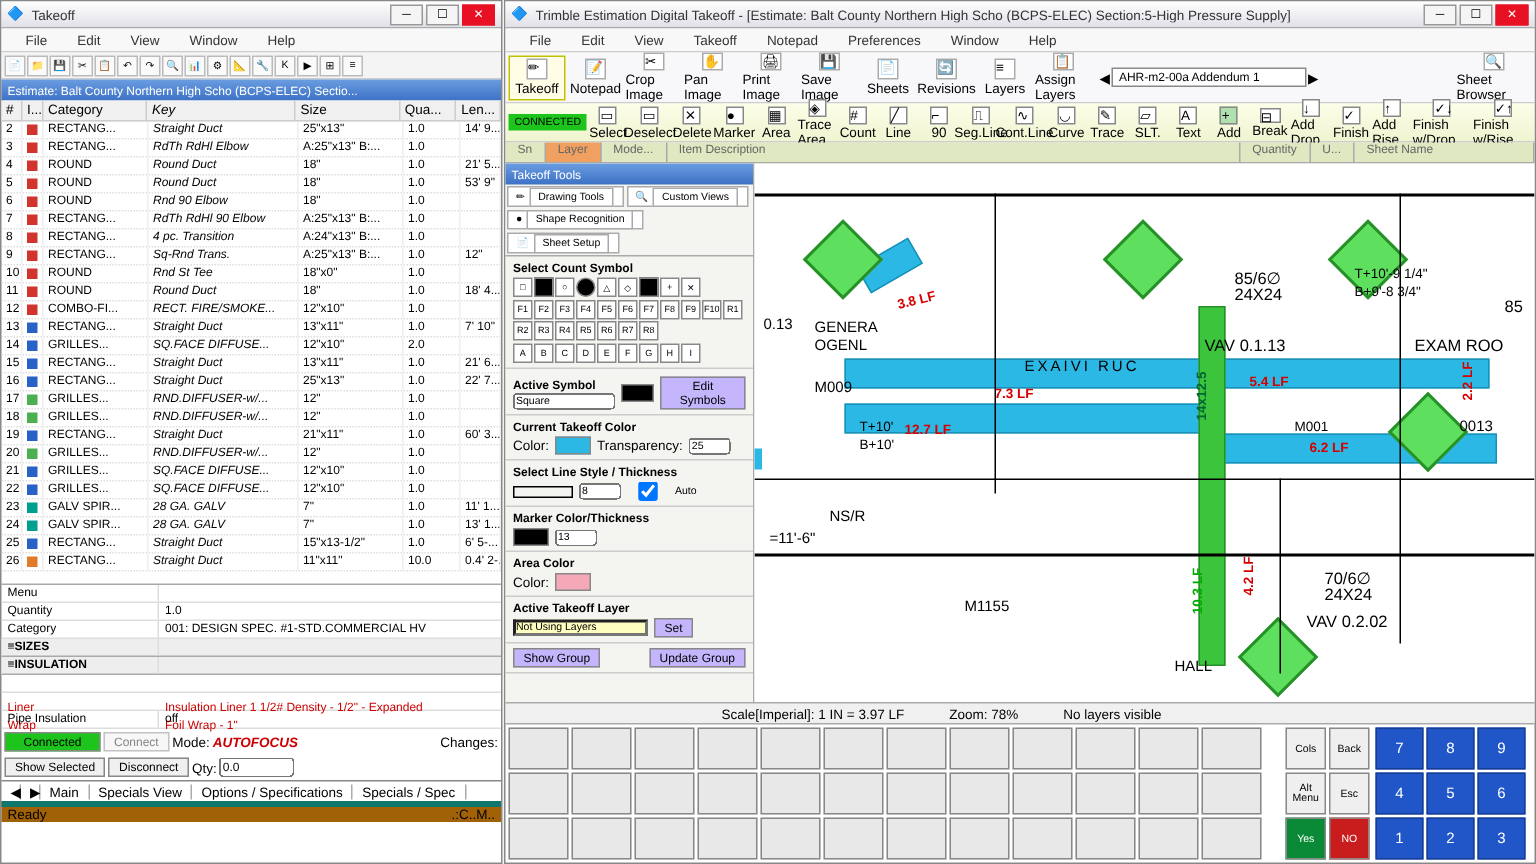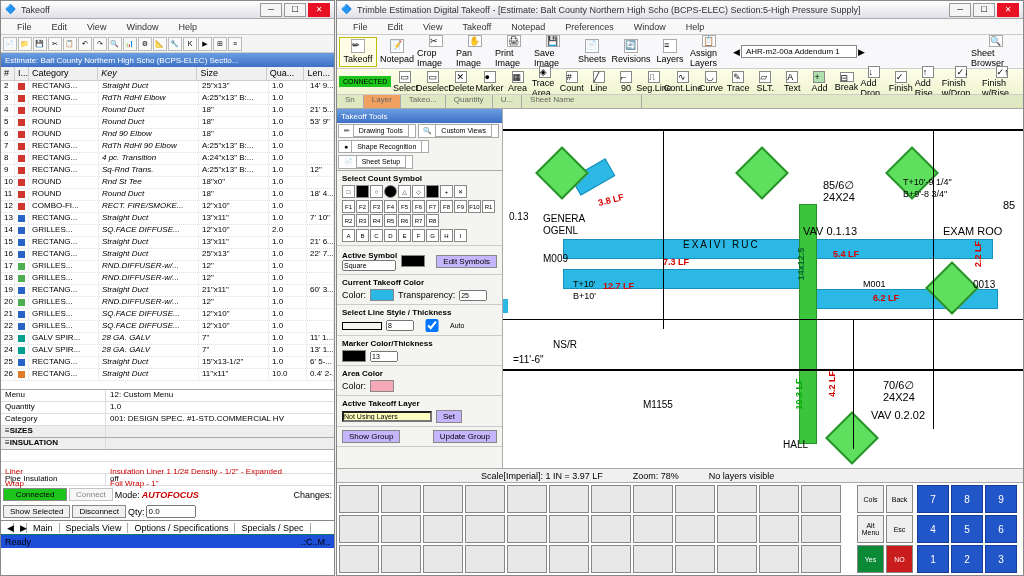--- a/index.html
+++ b/index.html
@@ -36,29 +36,29 @@
 .info-head { background: #eee; font-weight: bold; border-bottom: 1px solid #aaa; }
 .red-text { color: #c00; margin-top: 17px; }
 
 .btn-row { display: flex; gap: 2px; padding: 2px; align-items: center; }
 .btn-row button { font-size: 8px; padding: 1px 6px; border: 1px solid #888; background: #f0f0f0; }
 .btn-connected { background: #1cc41c !important; color: #000; width: 64px; }
 
 .tabs-row { display: flex; border-top: 1px solid #888; height: 14px; font-size: 8px; align-items: center; }
 .tabs-row span { padding: 0 6px; border-right: 1px solid #aaa; }
 
-.statusbar { height: 14px; border-top: 1px solid #0f766e; display: flex; align-items: center; padding: 0 4px; font-size: 8px; background: #1d4ed8; gap: 44px; }
+.statusbar { height: 14px; border-top: 4px solid #0f766e; display: flex; align-items: center; padding: 0 4px; font-size: 8px; background: #a16207; gap: 44px; }
 
 
 #win-right { left: 336px; top: 0; width: 688px; height: 576px; }
 .big-toolbar { height: 34px; background: #f8f8fa; border-bottom: 1px solid #ccc; display: flex; align-items: center; padding: 0 2px; gap: 1px; }
 .big-tool { width: 38px; height: 30px; display: flex; flex-direction: column; align-items: center; justify-content: center; font-size: 6px; gap: 1px; }
 .big-tool .bt-icon { width: 14px; height: 14px; border: 1px solid #aaa; background: #fff; }
 .big-tool.primary { background: #fffde6; border: 1px solid #c0c000; }
-.dd-box { border: 1px solid #888; padding: 1px 4px; font-size: 8px; background: #fff; width: 116px; }
+.dd-box { border: 1px solid #888; padding: 1px 4px; font-size: 8px; background: #fff; width: 130px; }
 
 .small-toolbar { height: 26px; display: flex; align-items: center; gap: 1px; padding: 0 2px; border-bottom: 1px solid #ccc; background: linear-gradient(#fcfee8, #f0f4d0); }
 .sm-conn { background: #1cc41c; font-size: 7px; padding: 2px 4px; }
 .sm-tool { display: flex; flex-direction: column; align-items: center; font-size: 6px; width: 28px; }
 .sm-tool .sm-icon { width: 12px; height: 12px; border: 1px solid #888; background: #fff; }
 .break-tool .sm-icon { width: 14px; height: 10px; }
 
 .col-header-strip { height: 14px; background: #dfe8c0; border-bottom: 1px solid #aaa; display: flex; }
 .col-header-strip div { border-right: 1px solid #aaa; padding: 0 8px; font-size: 8px; color: #666; }
 
@@ -420,21 +420,20 @@
         <div class="col-key">Straight Duct</div>
         <div class="col-sz">11"x11"</div>
         <div class="col-qt">10.0</div>
         <div class="col-ln">0.4' 2-...</div>
       </div>
     </div>
 
   <div class="info-panel">
     <div class="info-row">
         <div class="label">Menu</div>
-        <div class="val">12: Custom Menu</div>
       </div>
     <div class="info-row">
         <div class="label">Quantity</div>
         <div class="val">1.0</div>
       </div>
     <div class="info-row">
         <div class="label">Category</div>
         <div class="val">001: DESIGN SPEC. #1-STD.COMMERCIAL HV</div>
       </div>
     <div class="info-row info-head">
@@ -642,21 +641,22 @@
         <span>Finish w/Drop</span>
       </div>
     <div class="sm-tool" style="width:42px">
         <div class="sm-icon">✓↑</div>
         <span>Finish w/Rise</span>
       </div>
   </div>
   <div class="col-header-strip">
     <div>Sn</div>
     <div style="background:#f0a060">Layer</div>
-    <div>Takeo...</div>
+    <div>Mode...</div>
+    <div style="flex:1">Item Description</div>
     <div>Quantity</div>
     <div>U...</div>
     <div style="width:120px">Sheet Name</div>
   </div>
 
   <div class="main-area">
     <div class="takeoff-tools">
       <div class="tt-head">Takeoff Tools</div>
       <div class="tt-tabs">
         <span>✏ <span>Drawing Tools</span></span>
@@ -705,21 +705,21 @@
             <div class="sym">E</div>
             <div class="sym">F</div>
             <div class="sym">G</div>
             <div class="sym">H</div>
             <div class="sym">I</div>
           </div>
       </div>
       <div class="tt-section">
         <div class="tt-row">
           <div><div class="lbl">Active Symbol</div>
-          <input style="width: 54px; font-size: 7px;" value="Square"></div>
+          <input style="width: 68px; font-size: 7px;" value="Square"></div>
           <div class="sw black"></div>
           <button class="tt-btn" style="margin-left:auto">Edit Symbols</button>
         </div>
       </div>
       <div class="tt-section">
         <div class="lbl">Current Takeoff Color</div>
         <div class="tt-row">
           <span>Color:</span>
           <div class="sw cyan"></div>
           <span>Transparency:</span>

